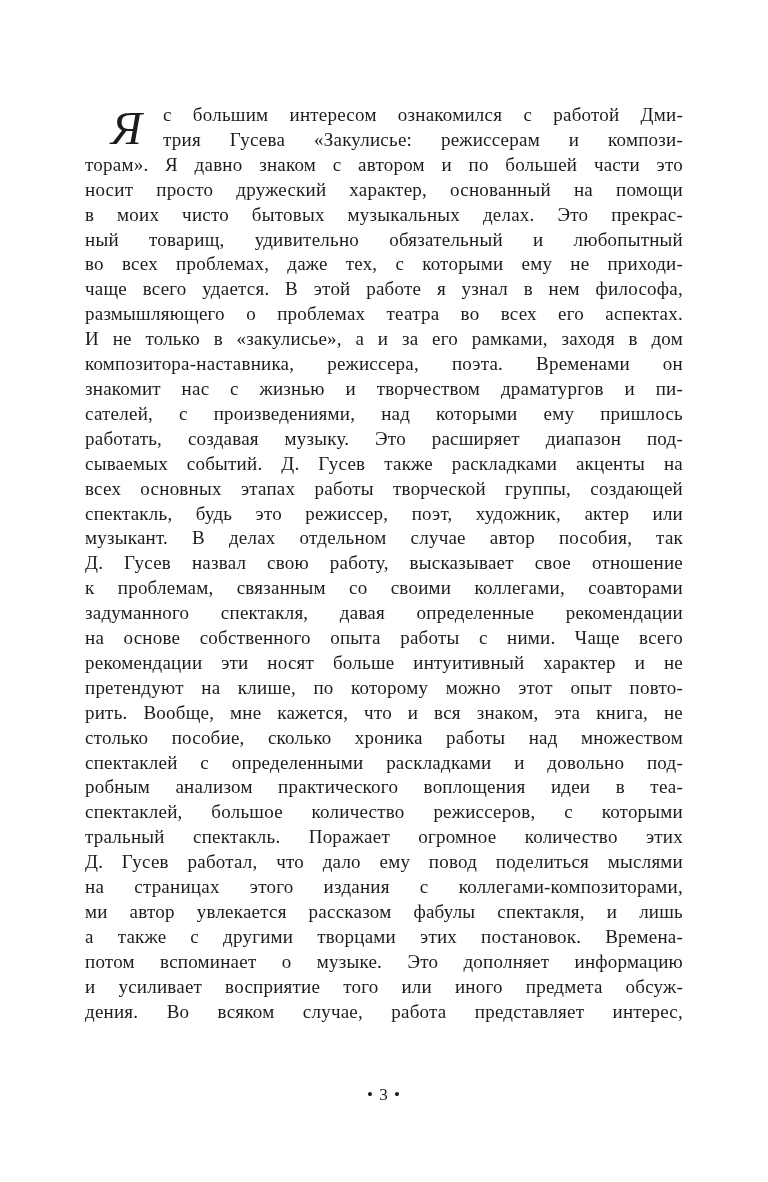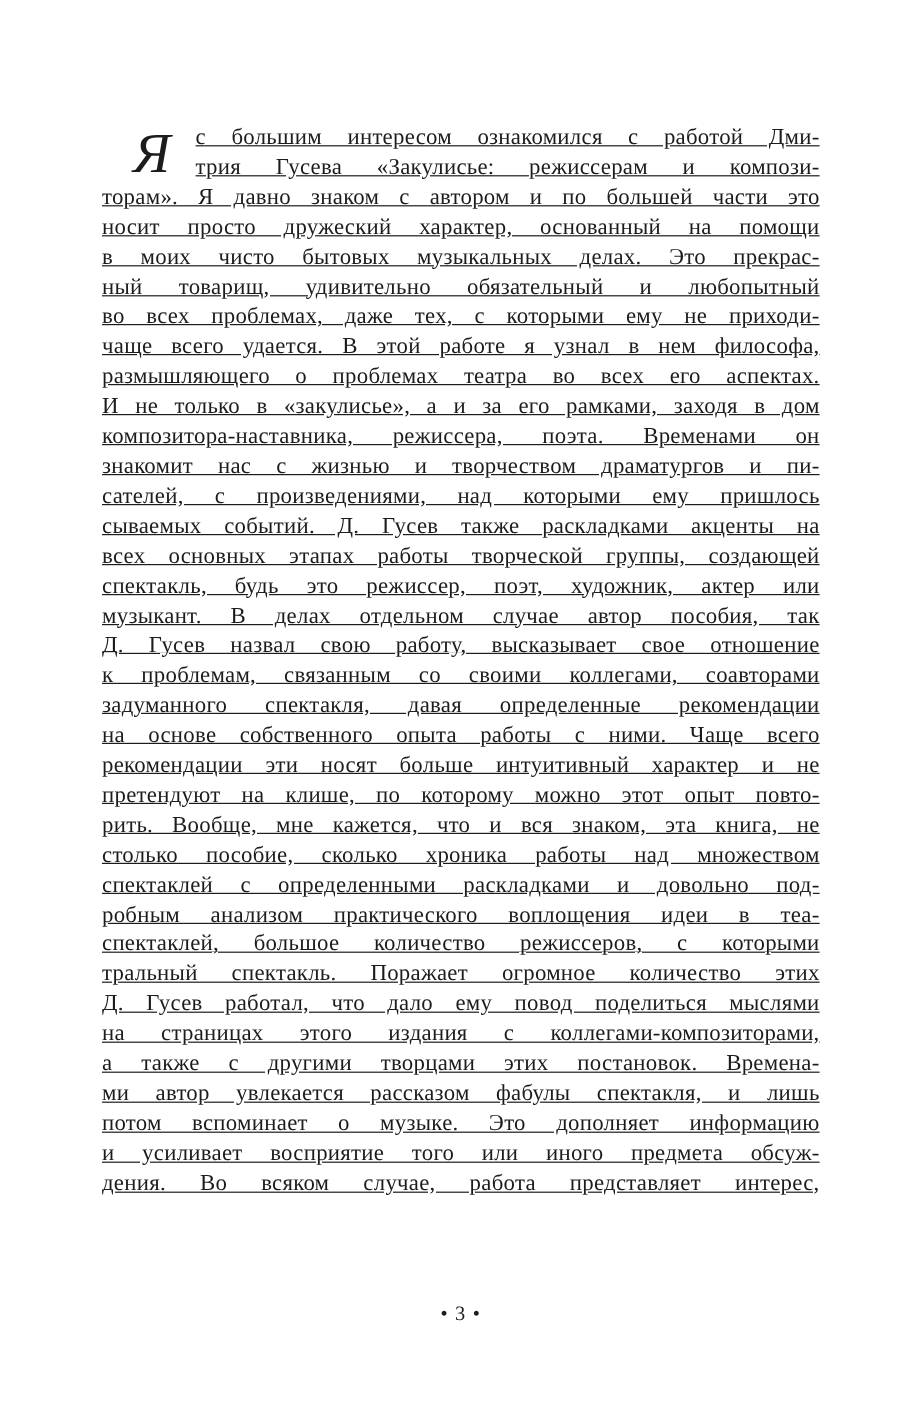--- a/index.html
+++ b/index.html
@@ -42,21 +42,20 @@
   .first-lines {
     flex: 1 1 auto;
     min-width: 0;
   }
   .line {
     text-align: justify;
     text-align-last: justify;
     -moz-text-align-last: justify;
     letter-spacing: 0.012em;
     white-space: normal;
-    text-decoration: underline;
   }
   .footer {
     position: absolute;
     top: 1084px;
     left: 0;
     width: 768px;
     text-align: center;
     font-size: 17px;
     line-height: 22px;
     color: #1c1c1c;
@@ -80,39 +79,40 @@
         <div class="line">носит просто дружеский характер, основанный на помощи</div>
         <div class="line">в моих чисто бытовых музыкальных делах. Это прекрас-</div>
         <div class="line">ный товарищ, удивительно обязательный и любопытный</div>
         <div class="line">во всех проблемах, даже тех, с которыми ему не приходи-</div>
         <div class="line">чаще всего удается. В этой работе я узнал в нем философа,</div>
         <div class="line">размышляющего о проблемах театра во всех его аспектах.</div>
         <div class="line">И не только в «закулисье», а и за его рамками, заходя в дом</div>
         <div class="line">композитора-наставника, режиссера, поэта. Временами он</div>
         <div class="line">знакомит нас с жизнью и творчеством драматургов и пи-</div>
         <div class="line">сателей, с произведениями, над которыми ему пришлось</div>
+        <div class="line">работать, создавая музыку. Это расширяет диапазон под-</div>
         <div class="line">сываемых событий. Д. Гусев также раскладками акценты на</div>
         <div class="line">всех основных этапах работы творческой группы, создающей</div>
         <div class="line">спектакль, будь это режиссер, поэт, художник, актер или</div>
         <div class="line">музыкант. В делах отдельном случае автор пособия, так</div>
         <div class="line">Д. Гусев назвал свою работу, высказывает свое отношение</div>
         <div class="line">к проблемам, связанным со своими коллегами, соавторами</div>
         <div class="line">задуманного спектакля, давая определенные рекомендации</div>
         <div class="line">на основе собственного опыта работы с ними. Чаще всего</div>
         <div class="line">рекомендации эти носят больше интуитивный характер и не</div>
         <div class="line">претендуют на клише, по которому можно этот опыт повто-</div>
         <div class="line">рить. Вообще, мне кажется, что и вся знаком, эта книга, не</div>
         <div class="line">столько пособие, сколько хроника работы над множеством</div>
         <div class="line">спектаклей с определенными раскладками и довольно под-</div>
         <div class="line">робным анализом практического воплощения идеи в теа-</div>
         <div class="line">спектаклей, большое количество режиссеров, с которыми</div>
         <div class="line">тральный спектакль. Поражает огромное количество этих</div>
         <div class="line">Д. Гусев работал, что дало ему повод поделиться мыслями</div>
         <div class="line">на страницах этого издания с коллегами-композиторами,</div>
+        <div class="line">ми автор увлекается рассказом фабулы спектакля, и лишь</div>
         <div class="line">а также с другими творцами этих постановок. Времена-</div>
-        <div class="line">ми автор увлекается рассказом фабулы спектакля, и лишь</div>
         <div class="line">потом вспоминает о музыке. Это дополняет информацию</div>
         <div class="line">и усиливает восприятие того или иного предмета обсуж-</div>
         <div class="line">дения. Во всяком случае, работа представляет интерес,</div>
       </div>
   </div>
   <div class="footer">• 3 •</div>
 </div>
 
 </body></html>

